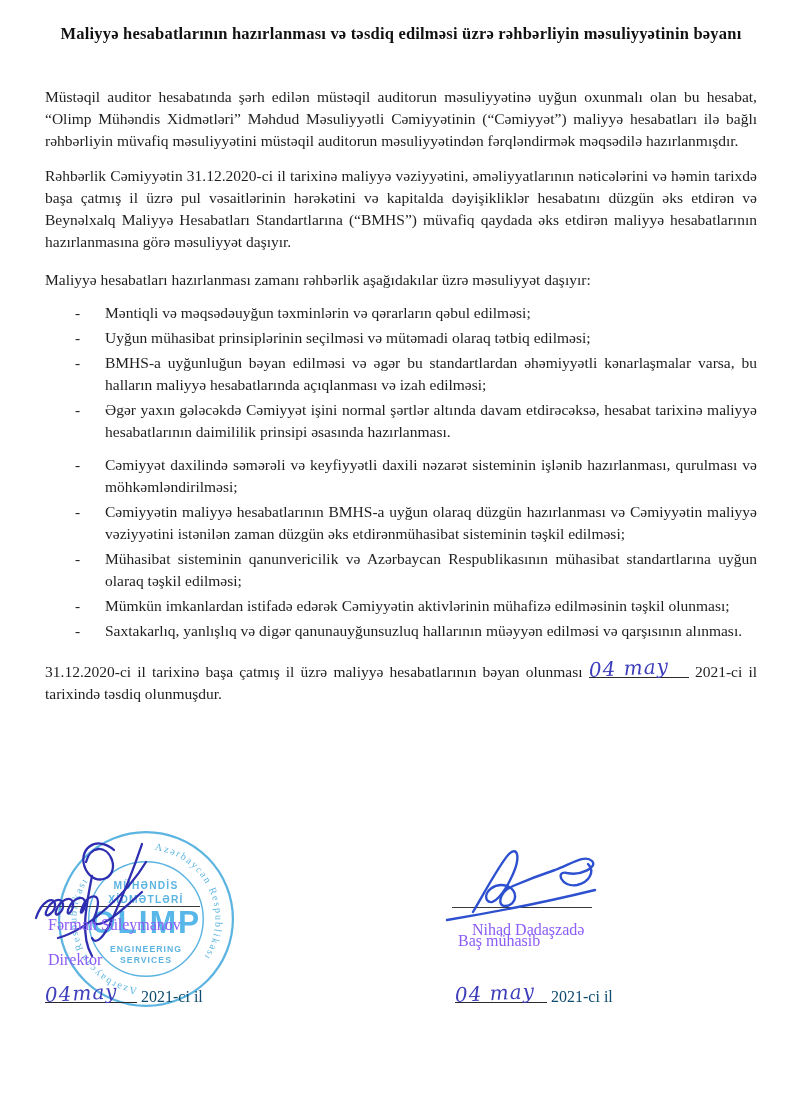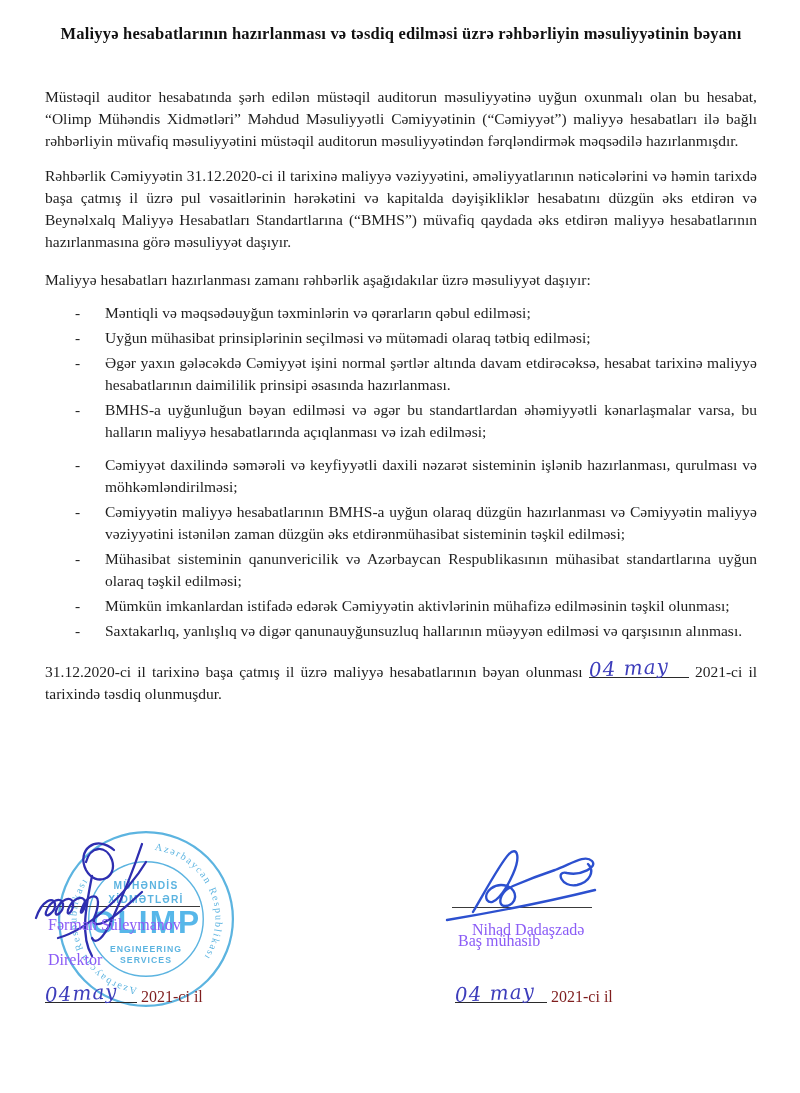--- a/index.html
+++ b/index.html
@@ -89,38 +89,38 @@
   .daterow{font-size:16px;z-index:4;white-space:nowrap;}
   .daterow-left{left:45px;top:983px;}
   .daterow-right{left:455px;top:983px;}
   .blank2{
     display:inline-block;
     min-width:92px;
     border-bottom:1.5px solid #2a2a2a;
     height:19px;
     margin-right:4px;
   }
-  .year{color:#7f1d1d;}
+  .year{color:#0c4a6e;}
 </style>
 </head>
 <body>
 
 <div class="page">
   <div class="content">
     <div class="title">Maliyyə hesabatlarının hazırlanması və təsdiq edilməsi üzrə rəhbərliyin məsuliyyətinin bəyanı</div>
 
     <p class="para first">Müstəqil auditor hesabatında şərh edilən müstəqil auditorun məsuliyyətinə uyğun oxunmalı olan bu hesabat, “Olimp Mühəndis Xidmətləri” Məhdud Məsuliyyətli Cəmiyyətinin (“Cəmiyyət”) maliyyə hesabatları ilə bağlı rəhbərliyin müvafiq məsuliyyətini müstəqil auditorun məsuliyyətindən fərqləndirmək məqsədilə hazırlanmışdır.</p>
     <p class="para">Rəhbərlik Cəmiyyətin 31.12.2020-ci il tarixinə maliyyə vəziyyətini, əməliyyatlarının nəticələrini və həmin tarixdə başa çatmış il üzrə pul vəsaitlərinin hərəkətini və kapitalda dəyişikliklər hesabatını düzgün əks etdirən və Beynəlxalq Maliyyə Hesabatları Standartlarına (“BMHS”) müvafiq qaydada əks etdirən maliyyə hesabatlarının hazırlanmasına görə məsuliyyət daşıyır.</p>
 
     <p class="para lead">Maliyyə hesabatları hazırlanması zamanı rəhbərlik aşağıdakılar üzrə məsuliyyət daşıyır:</p>
     <ul class="list">
       <li>Məntiqli və məqsədəuyğun təxminlərin və qərarların qəbul edilməsi;</li>
       <li>Uyğun mühasibat prinsiplərinin seçilməsi və mütəmadi olaraq tətbiq edilməsi;</li>
+      <li>BMHS-a uyğunluğun bəyan edilməsi və əgər bu standartlardan əhəmiyyətli kənarlaşmalar varsa, bu halların maliyyə hesabatlarında açıqlanması və izah edilməsi;</li>
       <li>Əgər yaxın gələcəkdə Cəmiyyət işini normal şərtlər altında davam etdirəcəksə, hesabat tarixinə maliyyə hesabatlarının daimililik prinsipi əsasında hazırlanması.</li>
-      <li>BMHS-a uyğunluğun bəyan edilməsi və əgər bu standartlardan əhəmiyyətli kənarlaşmalar varsa, bu halların maliyyə hesabatlarında açıqlanması və izah edilməsi;</li>
     </ul>
 
     <ul class="list">
       <li>Cəmiyyət daxilində səmərəli və keyfiyyətli daxili nəzarət sisteminin işlənib hazırlanması, qurulması və möhkəmləndirilməsi;</li>
       <li> Cəmiyyətin maliyyə hesabatlarının BMHS-a uyğun olaraq düzgün hazırlanması və Cəmiyyətin maliyyə vəziyyətini istənilən zaman düzgün əks etdirənmühasibat sisteminin təşkil edilməsi;</li>
       <li>Mühasibat sisteminin qanunvericilik və Azərbaycan Respublikasının mühasibat standartlarına uyğun olaraq təşkil edilməsi;</li>
       <li>Mümkün imkanlardan istifadə edərək Cəmiyyətin aktivlərinin mühafizə edilməsinin təşkil olunması;</li>
       <li>Saxtakarlıq, yanlışlıq və digər qanunauyğunsuzluq hallarının müəyyən edilməsi və qarşısının alınması.</li>
     </ul>
 

